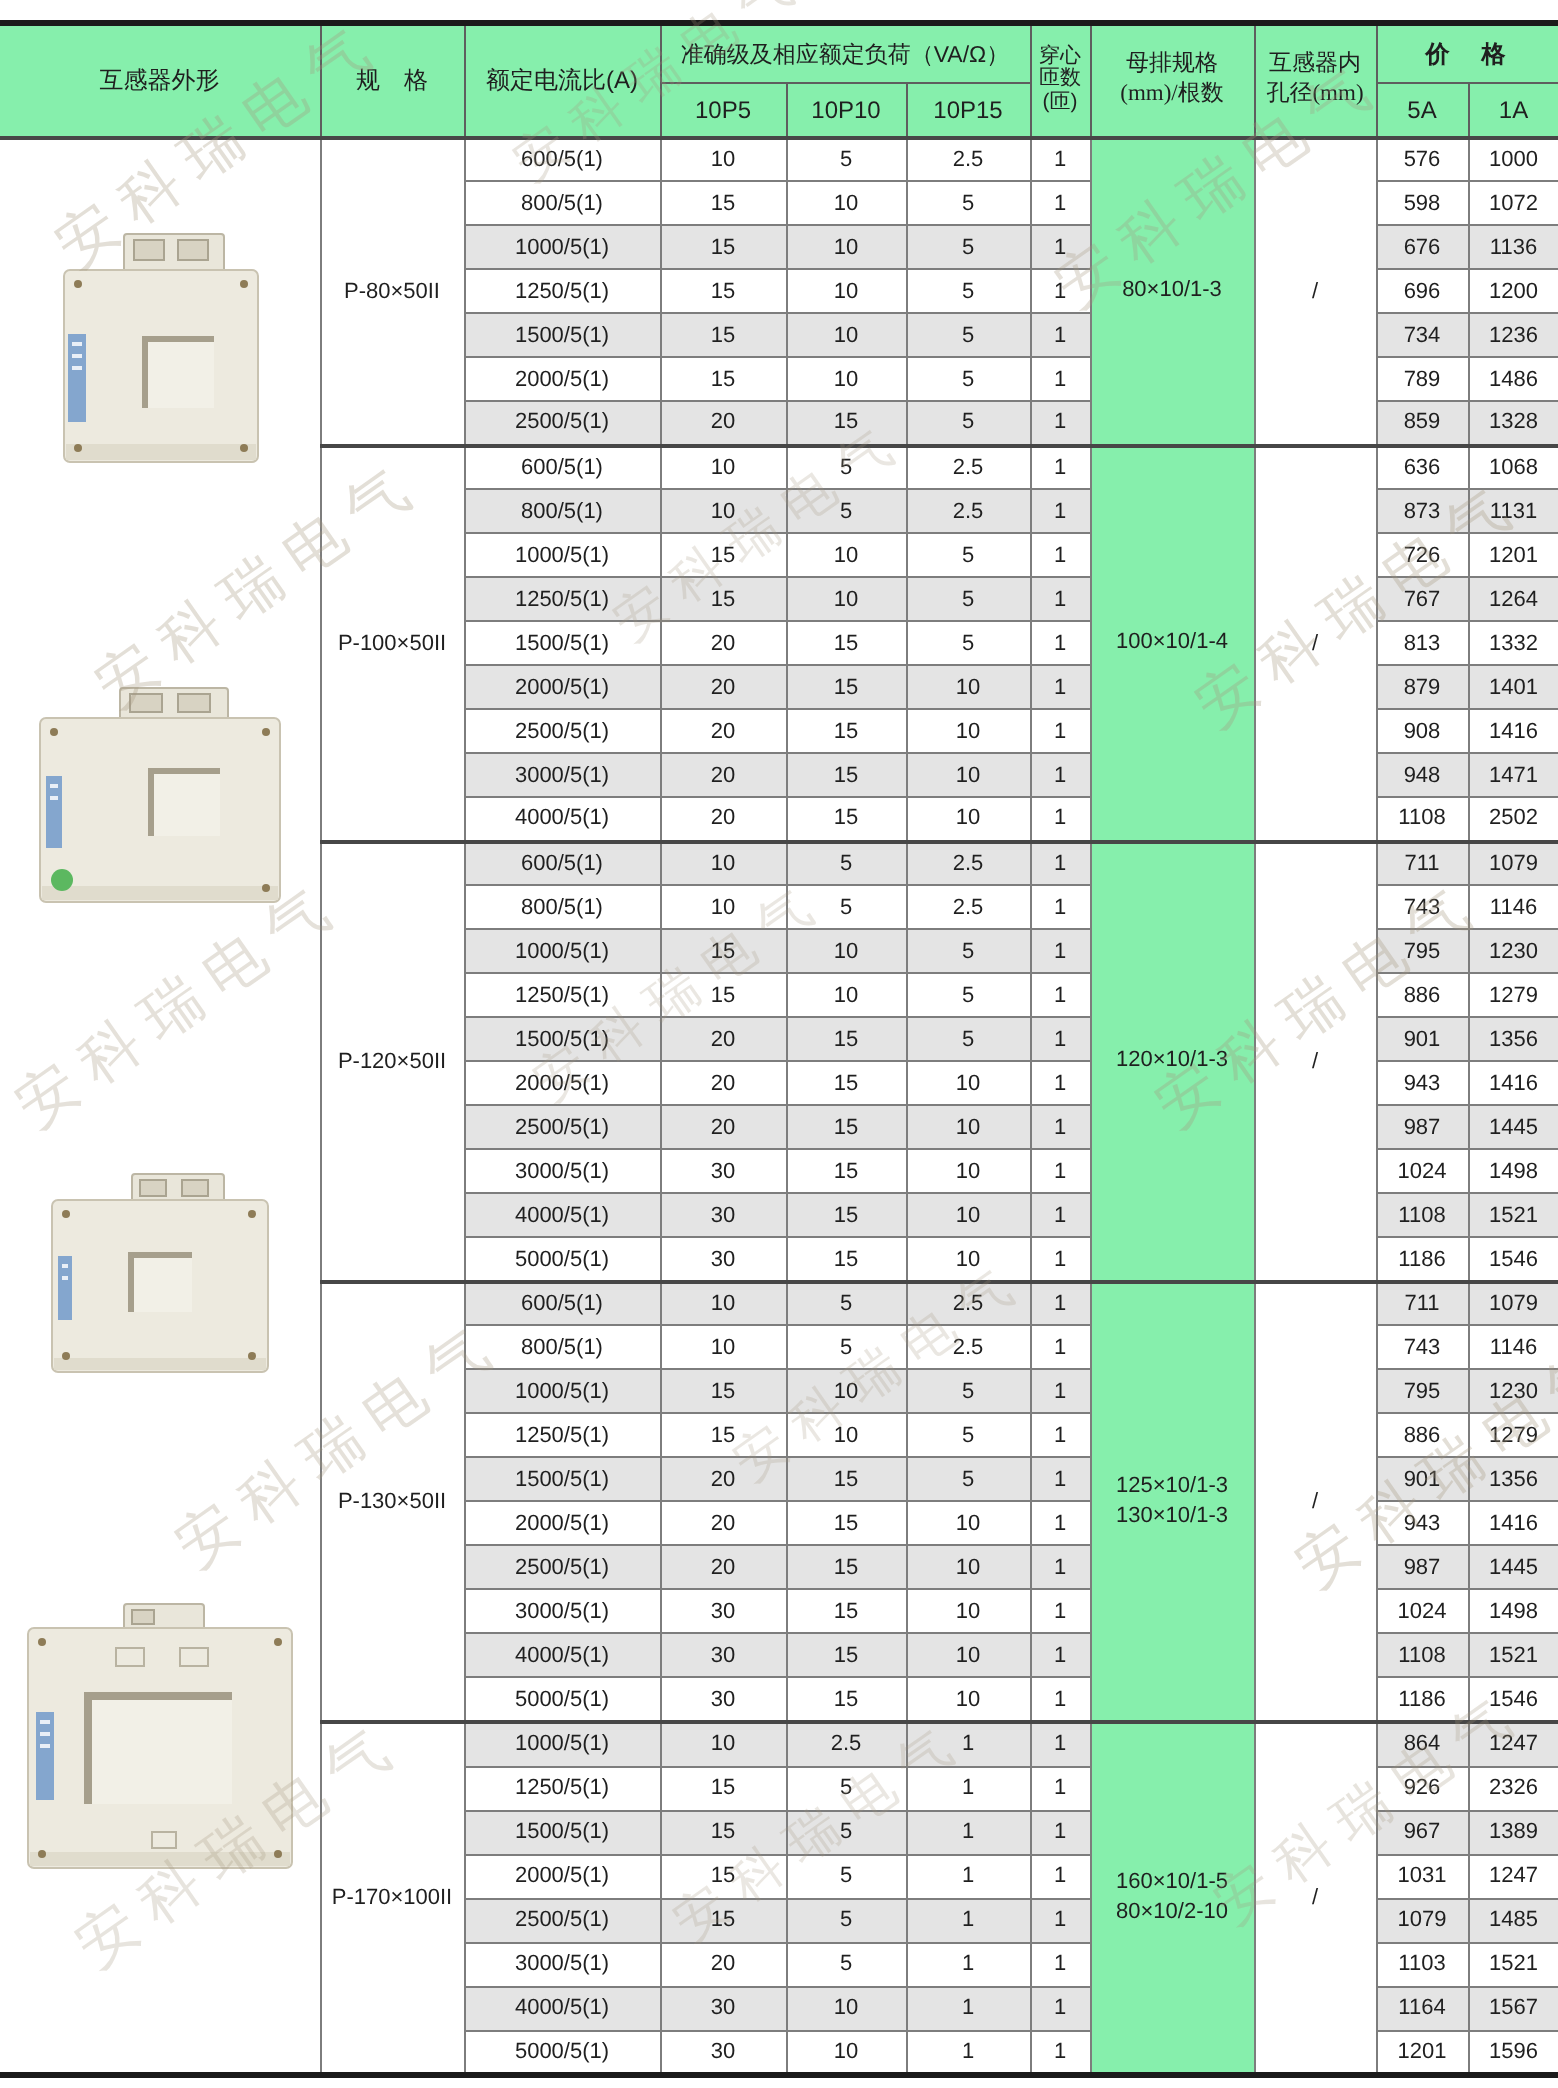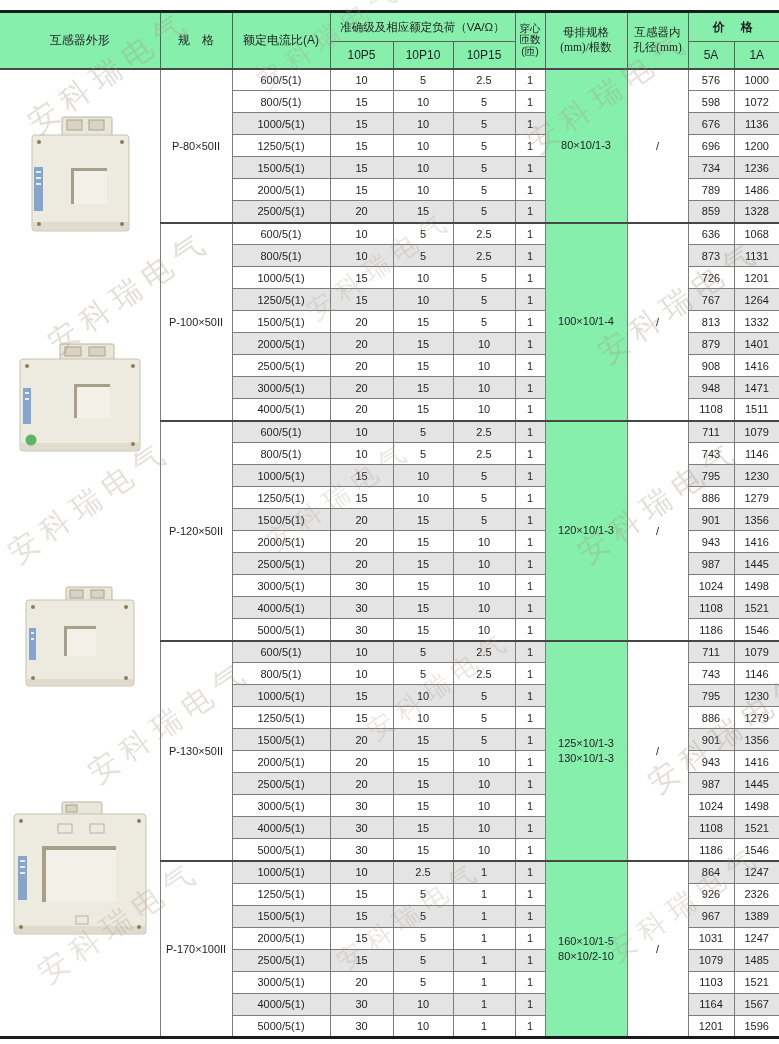--- a/index.html
+++ b/index.html
@@ -306,21 +306,21 @@
           <td class="rcell c-p5a">948</td>
           <td class="rcell c-p1a">1471</td>
         </tr>
         <tr>
           <td class="rcell c-ratio">4000/5(1)</td>
           <td class="rcell c-p5">20</td>
           <td class="rcell c-p10">15</td>
           <td class="rcell c-p15">10</td>
           <td class="rcell c-turns">1</td>
           <td class="rcell c-p5a">1108</td>
-          <td class="rcell c-p1a">1511</td>
+          <td class="rcell c-p1a">2502</td>
         </tr>
         <tr class="group-start shaded">
           <td class="spec-cell" rowspan="10">P-120×50II</td>
           <td class="rcell c-ratio">600/5(1)</td>
           <td class="rcell c-p5">10</td>
           <td class="rcell c-p10">5</td>
           <td class="rcell c-p15">2.5</td>
           <td class="rcell c-turns">1</td>
           <td class="busbar-cell" rowspan="10">120×10/1-3</td>
           <td class="hole-cell" rowspan="10">/</td>

